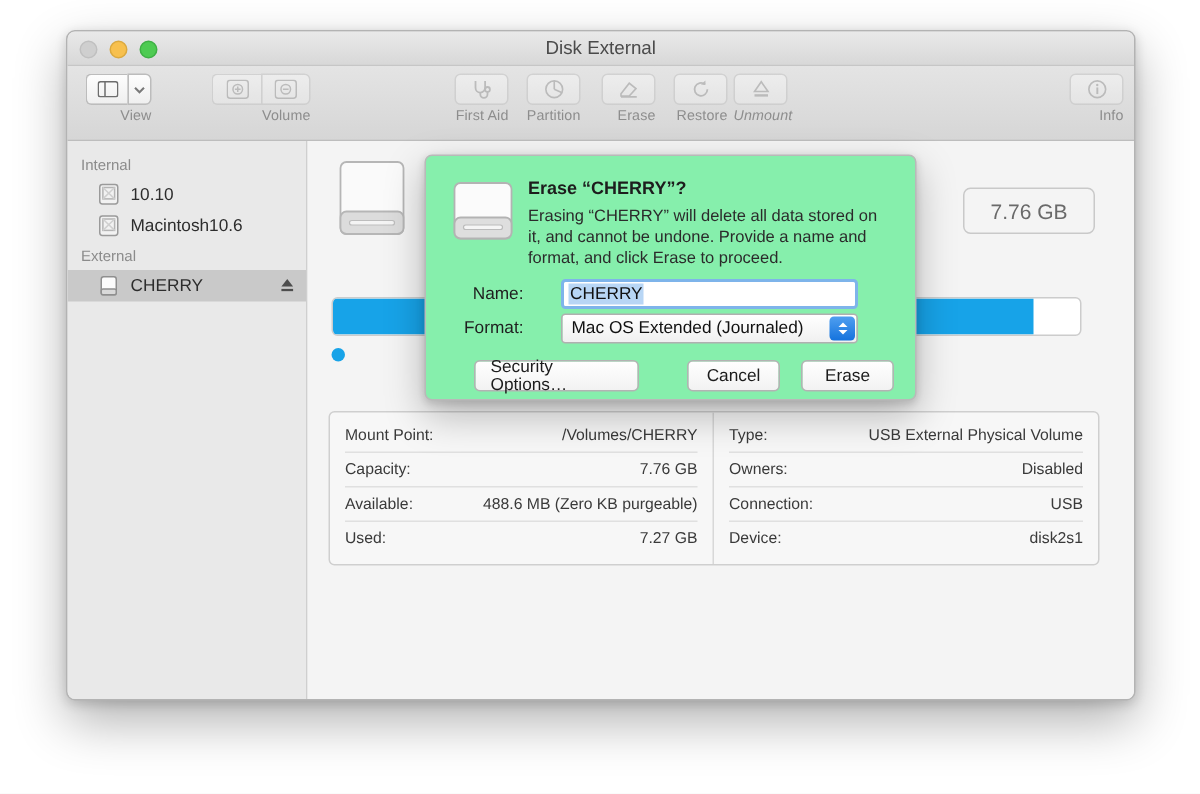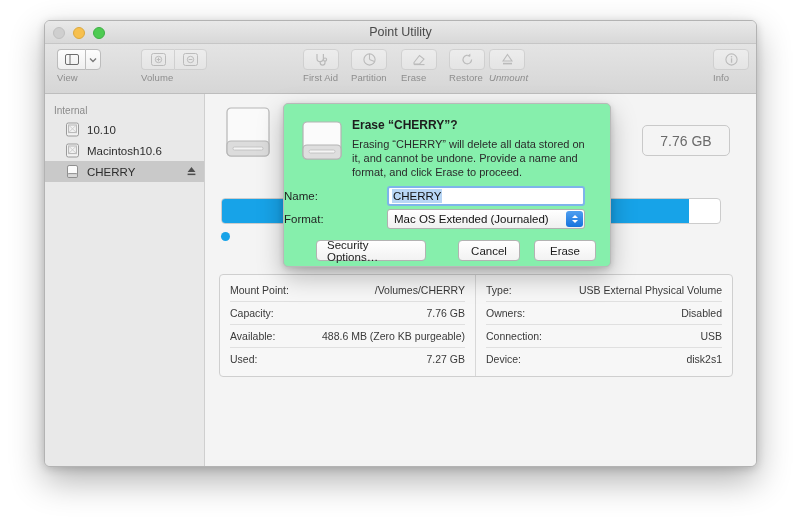--- a/index.html
+++ b/index.html
@@ -39,21 +39,21 @@
     font-size: 12.5px; color: #4a4a4a; font-weight: 500;
   }
 
   
   #toolbar {
     position: relative;
     height: 50px;
     background: linear-gradient(#e4e4e4, #d6d6d6);
     border-bottom: 1px solid #bdbdbd;
   }
-  .tb-group { position: absolute; top: 5px; text-align: left; }
+  .tb-group { position: absolute; top: 5px; text-align: right; }
   .tb-label { font-size: 9.5px; color: #8d8d8d; margin-top: 2px; letter-spacing: .1px; }
   .tb-btn {
     width: 36px; height: 21px;
     background: linear-gradient(#fdfdfd, #efefef);
     border: 1px solid #bcbcbc; border-radius: 4px;
     display: flex; align-items: center; justify-content: center;
   }
   .tb-seg { display: flex; }
   .tb-seg .tb-btn:first-child { border-radius: 4px 0 0 4px; border-right: none; }
   .tb-seg .tb-btn:last-child  { border-radius: 0 4px 4px 0; }
@@ -170,21 +170,21 @@
   #sheet-msg {
     margin-top: 5px; font-size: 11px; line-height: 14px; color: #2b2b2b;
   }
   .field-row {
     position: absolute; left: 0; right: 0;
     display: flex; align-items: center;
   }
   #row-name   { top: 82px; }
   #row-format { top: 105px; }
   .field-label {
-    width: 103px; padding-right: 0;
+    width: 90px; text-align: right; padding-right: 25px;
     font-size: 11.5px; color: #1f1f1f;
   }
   #name-input {
     width: 198px; height: 20px;
     border: 2px solid #7eb4ea; border-radius: 3px;
     background: #ffffff;
     display: flex; align-items: center;
     padding: 0 3px;
   }
   #name-value {
@@ -232,21 +232,21 @@
 <body>
 
 <div id="window">
 
   <div id="titlebar">
     <div id="traffic">
       <div class="tl close"></div>
       <div class="tl min"></div>
       <div class="tl max"></div>
     </div>
-    <div id="win-title">Point Utility</div>
+    <div id="win-title">Disk External</div>
   </div>
 
   <div id="toolbar">
 
     <div class="tb-group" id="g-view">
       <div style="display:flex">
         <div class="tb-btn" style="width:28px;border-radius:4px 0 0 4px;border-right:none">
           <svg class="tb-ico" width="14" height="11" viewBox="0 0 14 11">
             <rect x="0.5" y="0.5" width="13" height="10" rx="1.5" fill="none" stroke="#6d6d6d"></rect>
             <line x1="5" y1="0.5" x2="5" y2="10.5" stroke="#6d6d6d"></line>
@@ -365,20 +365,21 @@
       <div class="sb-item">
         <svg class="sb-ico" viewBox="0 0 15 15">
           <rect x="1.5" y="1" width="12" height="13" rx="1.8" fill="#f2f2f2" stroke="#9a9a9a"></rect>
           <rect x="3.6" y="3" width="7.8" height="7.6" fill="none" stroke="#b4b4b4"></rect>
           <line x1="3.6" y1="3" x2="11.4" y2="10.6" stroke="#cfcfcf"></line>
           <line x1="11.4" y1="3" x2="3.6" y2="10.6" stroke="#cfcfcf"></line>
         </svg>
         <span class="sb-name">Macintosh10.6</span>
       </div>
 
+      <div class="sb-header">External</div>
 
       <div class="sb-item selected">
         <svg class="sb-ico" viewBox="0 0 15 15">
           <rect x="2.5" y="1.5" width="10" height="12" rx="1.6" fill="#fbfbfb" stroke="#8f8f8f"></rect>
           <rect x="2.5" y="9.6" width="10" height="3.9" rx="1.2" fill="#d9d9d9" stroke="#8f8f8f"></rect>
         </svg>
         <span class="sb-name">CHERRY</span>
         <svg class="sb-eject" viewBox="0 0 9 11">
           <path d="M4.5 1 L8.4 6 L0.6 6 Z" fill="#4d4d4d"></path>
           <rect x="0.6" y="7.6" width="7.8" height="1.5" fill="#4d4d4d"></rect>

